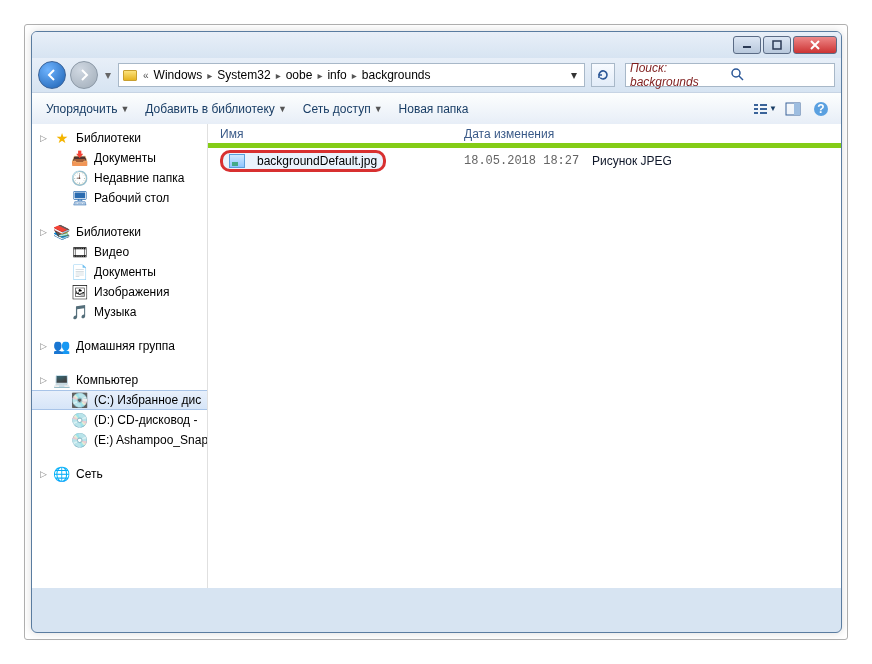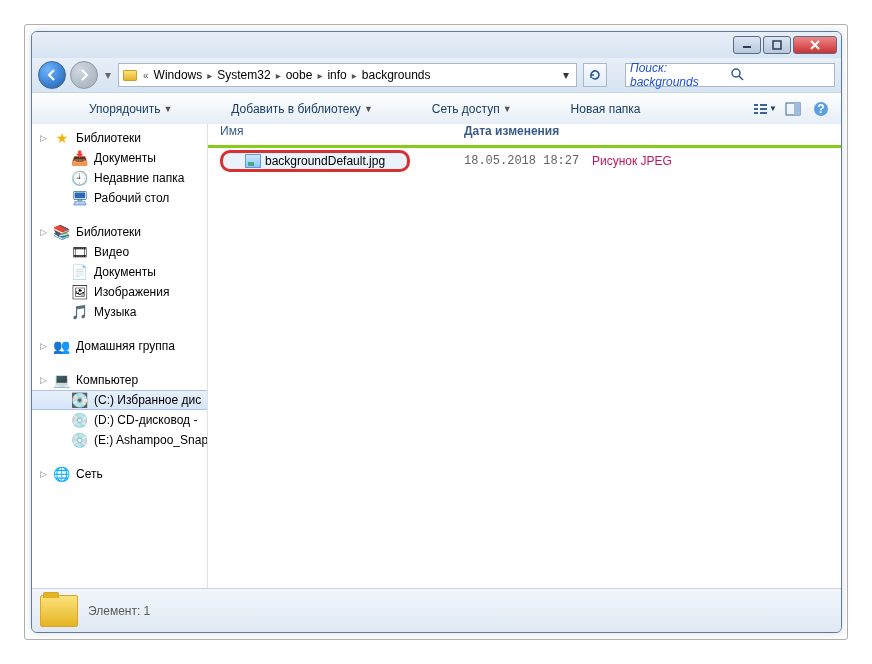--- a/index.html
+++ b/index.html
@@ -20,53 +20,53 @@
 .navbtn-circle.disabled { background: radial-gradient(circle at 35% 30%, #d0d8e2, #a0acb8); border-color: #8b98a6; }
 .nav-dd { width: 12px; height: 22px; display: flex; align-items: center; justify-content: center; color: #666; cursor: pointer; }
 .addressbar { flex: 1; height: 24px; background: #fff; border: 1px solid #a8b8c8; display: flex; align-items: center; padding: 0 2px; }
 .addr-icon { width: 18px; height: 18px; margin-right: 2px; display: flex; align-items: center; justify-content: center; }
 .folder-ico { width: 14px; height: 11px; background: linear-gradient(#fce27b,#e6b422); border-radius: 1px; position: relative; border: 1px solid #c8a030; }
 .breadcrumb { display: flex; align-items: center; height: 100%; color: #000; }
 .crumb { padding: 0 3px; cursor: pointer; }
 .crumb-chev { color: #555; padding: 0 2px; font-size: 10px; cursor: pointer; }
 .addr-dd { width: 16px; text-align: center; color: #333; cursor: pointer; }
 .refreshbtn { width: 24px; height: 24px; border: 1px solid #a8b8c8; background: linear-gradient(#f8fbff,#e2ecf8); display: flex; align-items: center; justify-content: center; color: #2b5797; cursor: pointer; margin-left: 2px; }
-.searchbox { width: 210px; height: 24px; background: #fff; border: 1px solid #a8b8c8; display: flex; align-items: center; padding: 0 4px; margin-left: 14px; color: #1d4ed8; font-style: italic; }
+.searchbox { width: 210px; height: 24px; background: #fff; border: 1px solid #a8b8c8; display: flex; align-items: center; padding: 0 4px; margin-left: 6px; color: #7f1d1d; font-style: italic; }
 .searchbox span { flex: 1; }
 .searchbox .mag { color: #2b5797; font-style: normal; cursor: pointer; }
 
 
 .toolbar { height: 32px; display: flex; align-items: center; padding: 0 8px; gap: 4px; background: linear-gradient(#fdfefe,#e7eef7); border-top: 1px solid #c7d4e4; }
-.tbtn { padding: 4px 6px; color: #1a3e66; display: flex; align-items: center; gap: 3px; cursor: pointer; border-radius: 3px; margin-left: 43px; }
+.tbtn { padding: 4px 6px; color: #1a3e66; display: flex; align-items: center; gap: 3px; cursor: pointer; border-radius: 3px; }
 .tbtn .dd { font-size: 9px; color: #555; }
 .toolbar-spacer { flex: 1; }
 .tool-icon { width: 24px; height: 22px; display: flex; align-items: center; justify-content: center; cursor: pointer; border-radius: 3px; color: #1a3e66; }
 
 
 .main { display: flex; height: 464px; background: #fff; }
 .sidebar { width: 176px; border-right: 1px solid #e0e0e0; overflow-y: auto; padding: 4px 0; }
 .sb-group { margin-bottom: 14px; }
 .sb-item { display: flex; align-items: center; height: 20px; padding-left: 22px; gap: 6px; cursor: pointer; white-space: nowrap; }
 .sb-item.child { padding-left: 40px; }
 .sb-item.expandable::before { content: "▷"; color: #888; font-size: 9px; position: absolute; margin-left: -14px; }
 .sb-item.selected { background: linear-gradient(#e8f0fb,#d6e5f8); border: 1px solid #a8c4e8; border-left: none; border-right: none; }
 .ico { width: 16px; height: 16px; display: inline-flex; align-items: center; justify-content: center; font-size: 14px; }
 
 .content { flex: 1; display: flex; flex-direction: column; }
-.columns { height: 24px; display: flex; align-items: flex-start; border-bottom: 3px solid #84cc16; color: #3a5a88; }
+.columns { height: 24px; display: flex; align-items: center; border-bottom: 5px solid #84cc16; color: #3a5a88; }
 .col-name { width: 256px; padding-left: 12px; cursor: pointer; }
-.col-date { width: 128px; cursor: pointer; font-weight: bold; }
+.col-date { width: 128px; cursor: pointer; }
 .col-type { flex: 1; cursor: pointer; }
 
 .filelist { flex: 1; padding: 2px 0; }
 .file-row { height: 22px; display: flex; align-items: center; }
 .file-name-cell { width: 256px; padding-left: 12px; display: flex; align-items: center; gap: 4px; }
-.file-name-box { display: flex; align-items: center; gap: 4px; padding: 1px 22px; border: 3px solid #d83030; border-radius: 10px; background: #eaf2fc; }
+.file-name-box { display: flex; align-items: center; gap: 12px; padding: 1px 6px; border: 3px solid #d83030; border-radius: 10px; background: #eaf2fc; }
 .file-date-cell { width: 128px; color: #646464; font-family: Liberation Mono, monospace; }
-.file-type-cell { color: #be185d; }
+.file-type-cell { color: #0f172a; }
 .img-ico { width: 16px; height: 14px; background: linear-gradient(#cfe8ff,#8ec5ff); border: 1px solid #5a9edb; position: relative; }
 .img-ico::after { content: ""; position: absolute; bottom: 1px; left: 2px; width: 6px; height: 4px; background: #4a8; }
 
 
 .statusbar { height: 44px; background: linear-gradient(#f2f6fb,#e0e9f4); border-top: 1px solid #c7d4e4; display: flex; align-items: center; padding: 0 8px; gap: 10px; }
 .status-icon { width: 38px; height: 32px; background: linear-gradient(#fce27b,#e6b422); border-radius: 2px; border: 1px solid #d4a830; position: relative; }
 .status-icon::before { content: ""; position: absolute; top: -4px; left: 2px; width: 14px; height: 5px; background: #e6b422; border-radius: 2px 2px 0 0; border: 1px solid #d4a830; border-bottom: none; }
 .status-text { color: #5a5a5a; }
 
 
@@ -277,24 +277,20 @@
               <span>backgroundDefault.jpg</span>
             </div>
           </div>
           <div class="file-date-cell">18.05.2018 18:27</div>
           <div class="file-type-cell">Рисунок JPEG</div>
         </div>
       </div>
     </div>
   </div>
 
-  <div class="statusbar">
-    <div class="status-icon"></div>
-    <div class="status-text">Элемент: 1</div>
-  </div>
 
   <div class="anno">
     
     
   </div>
 
 </div>
 </div>
 
 </body></html>

